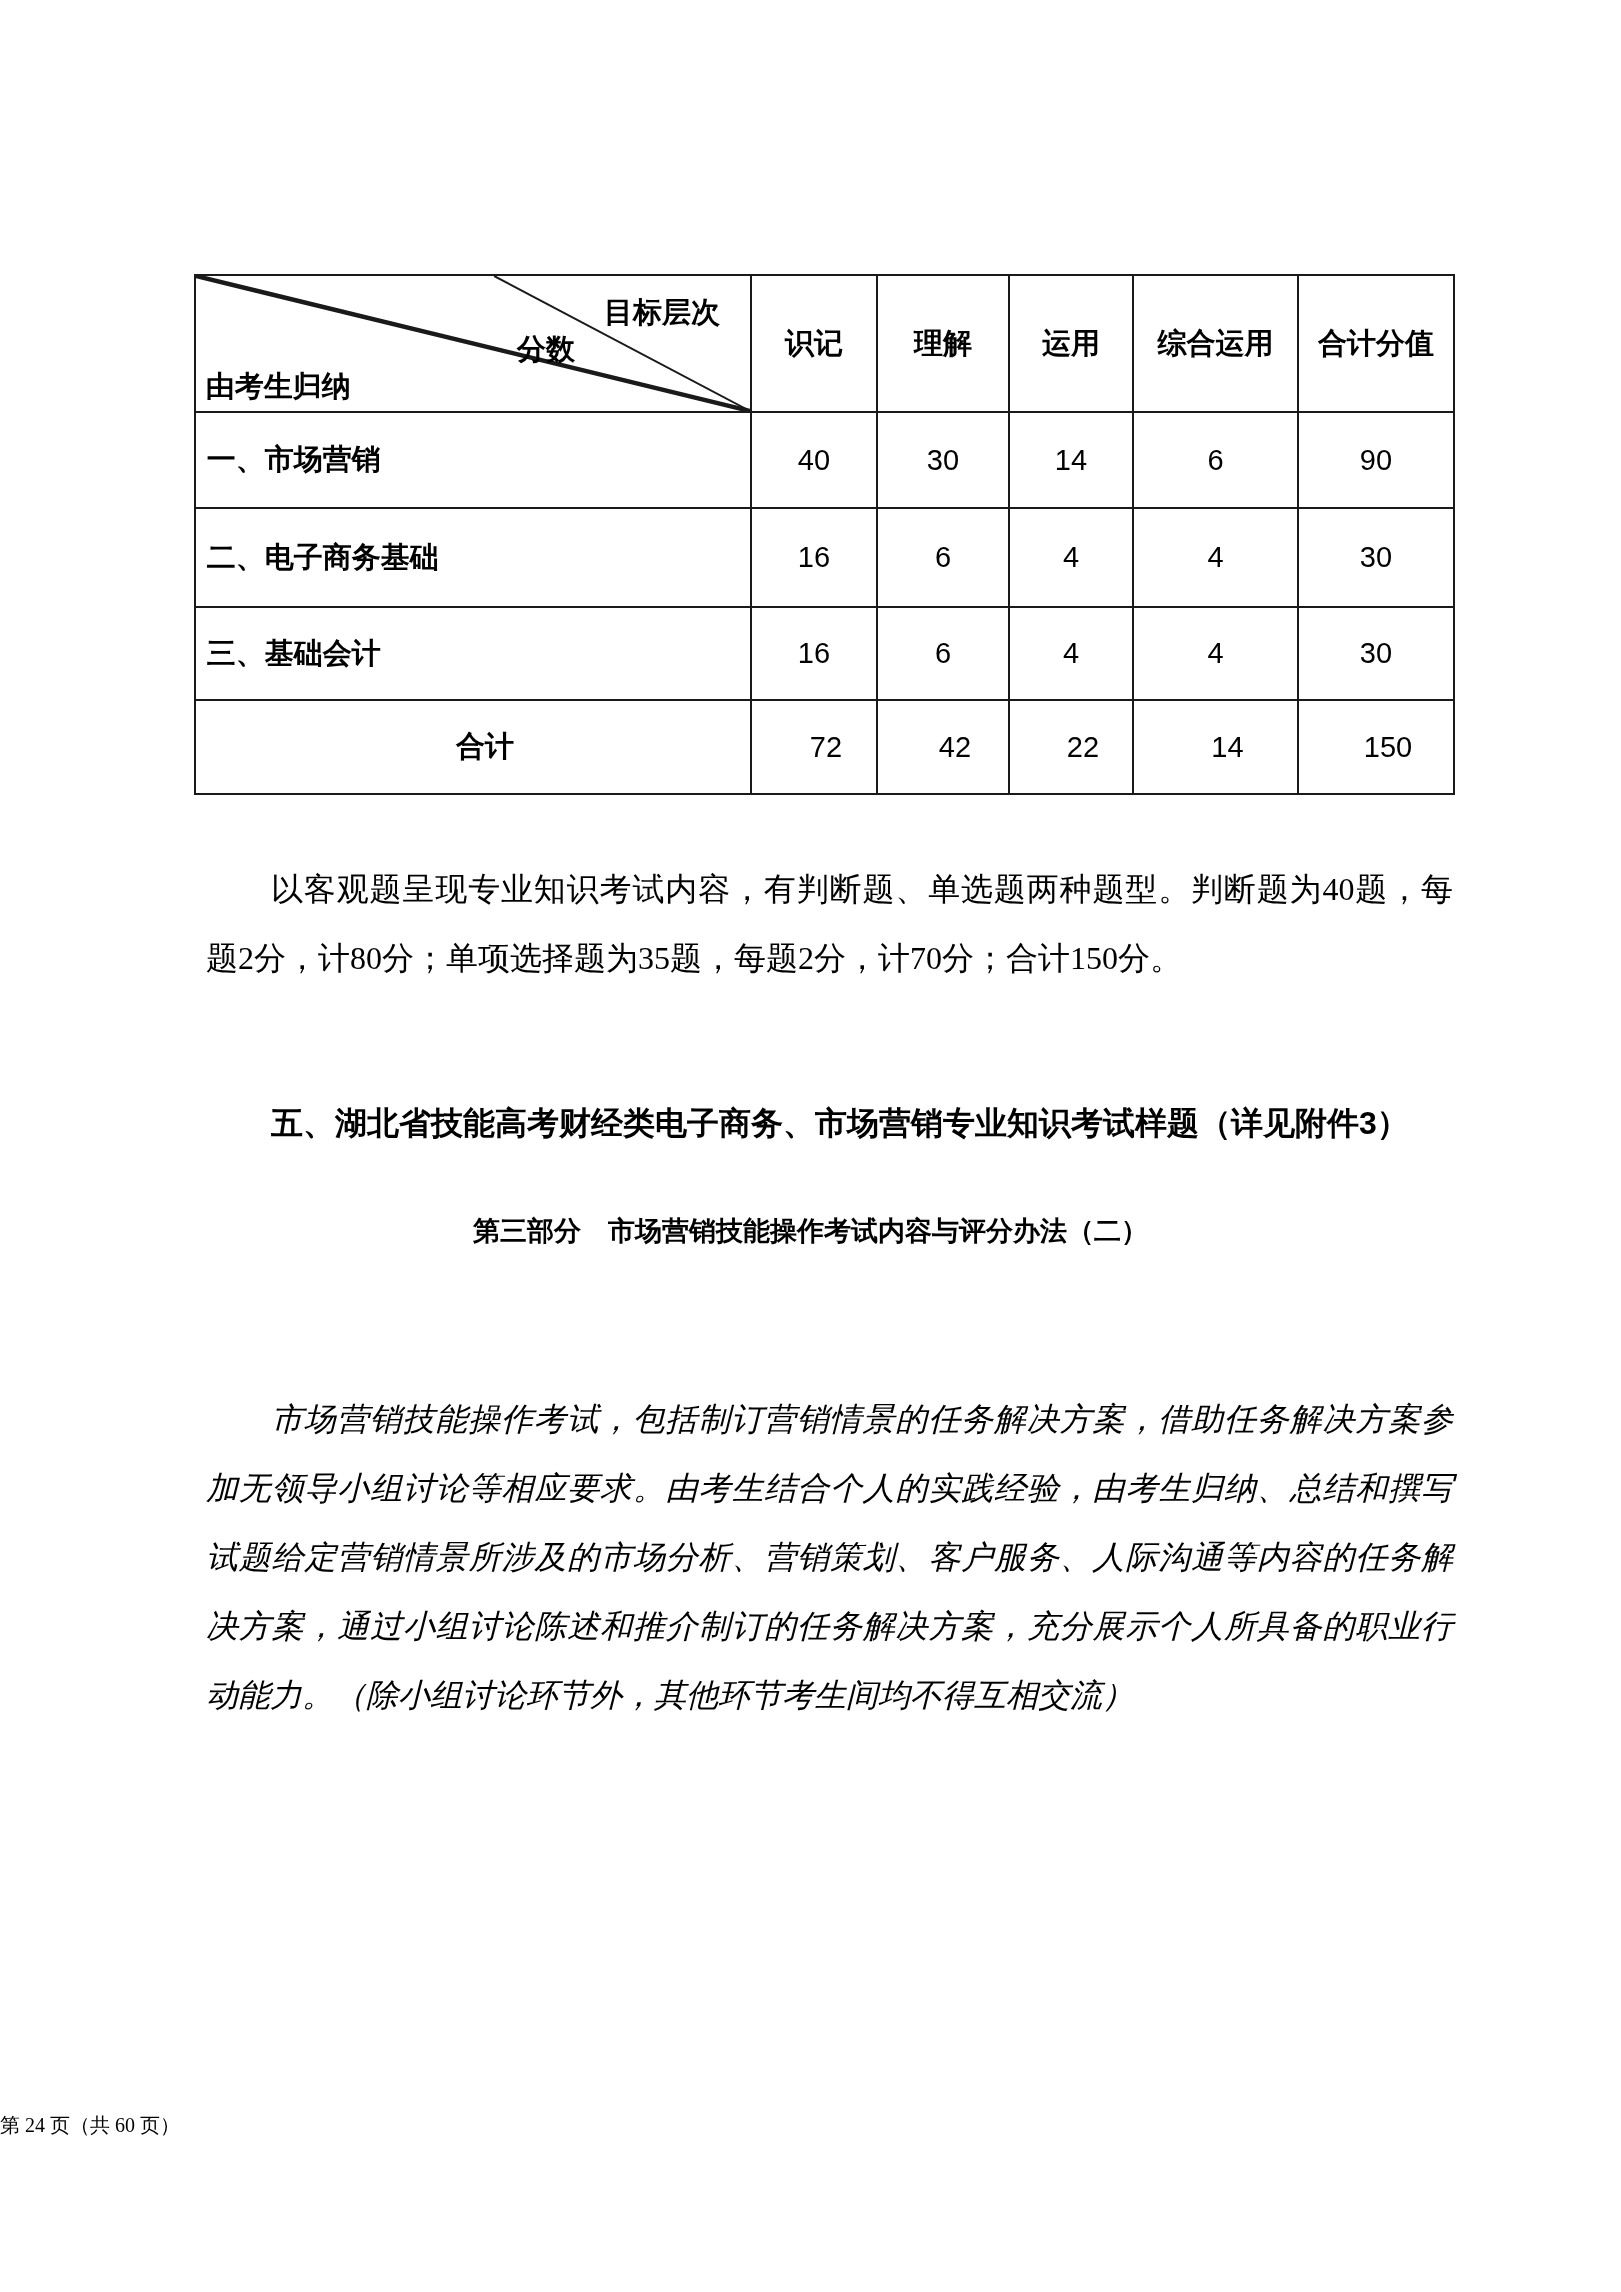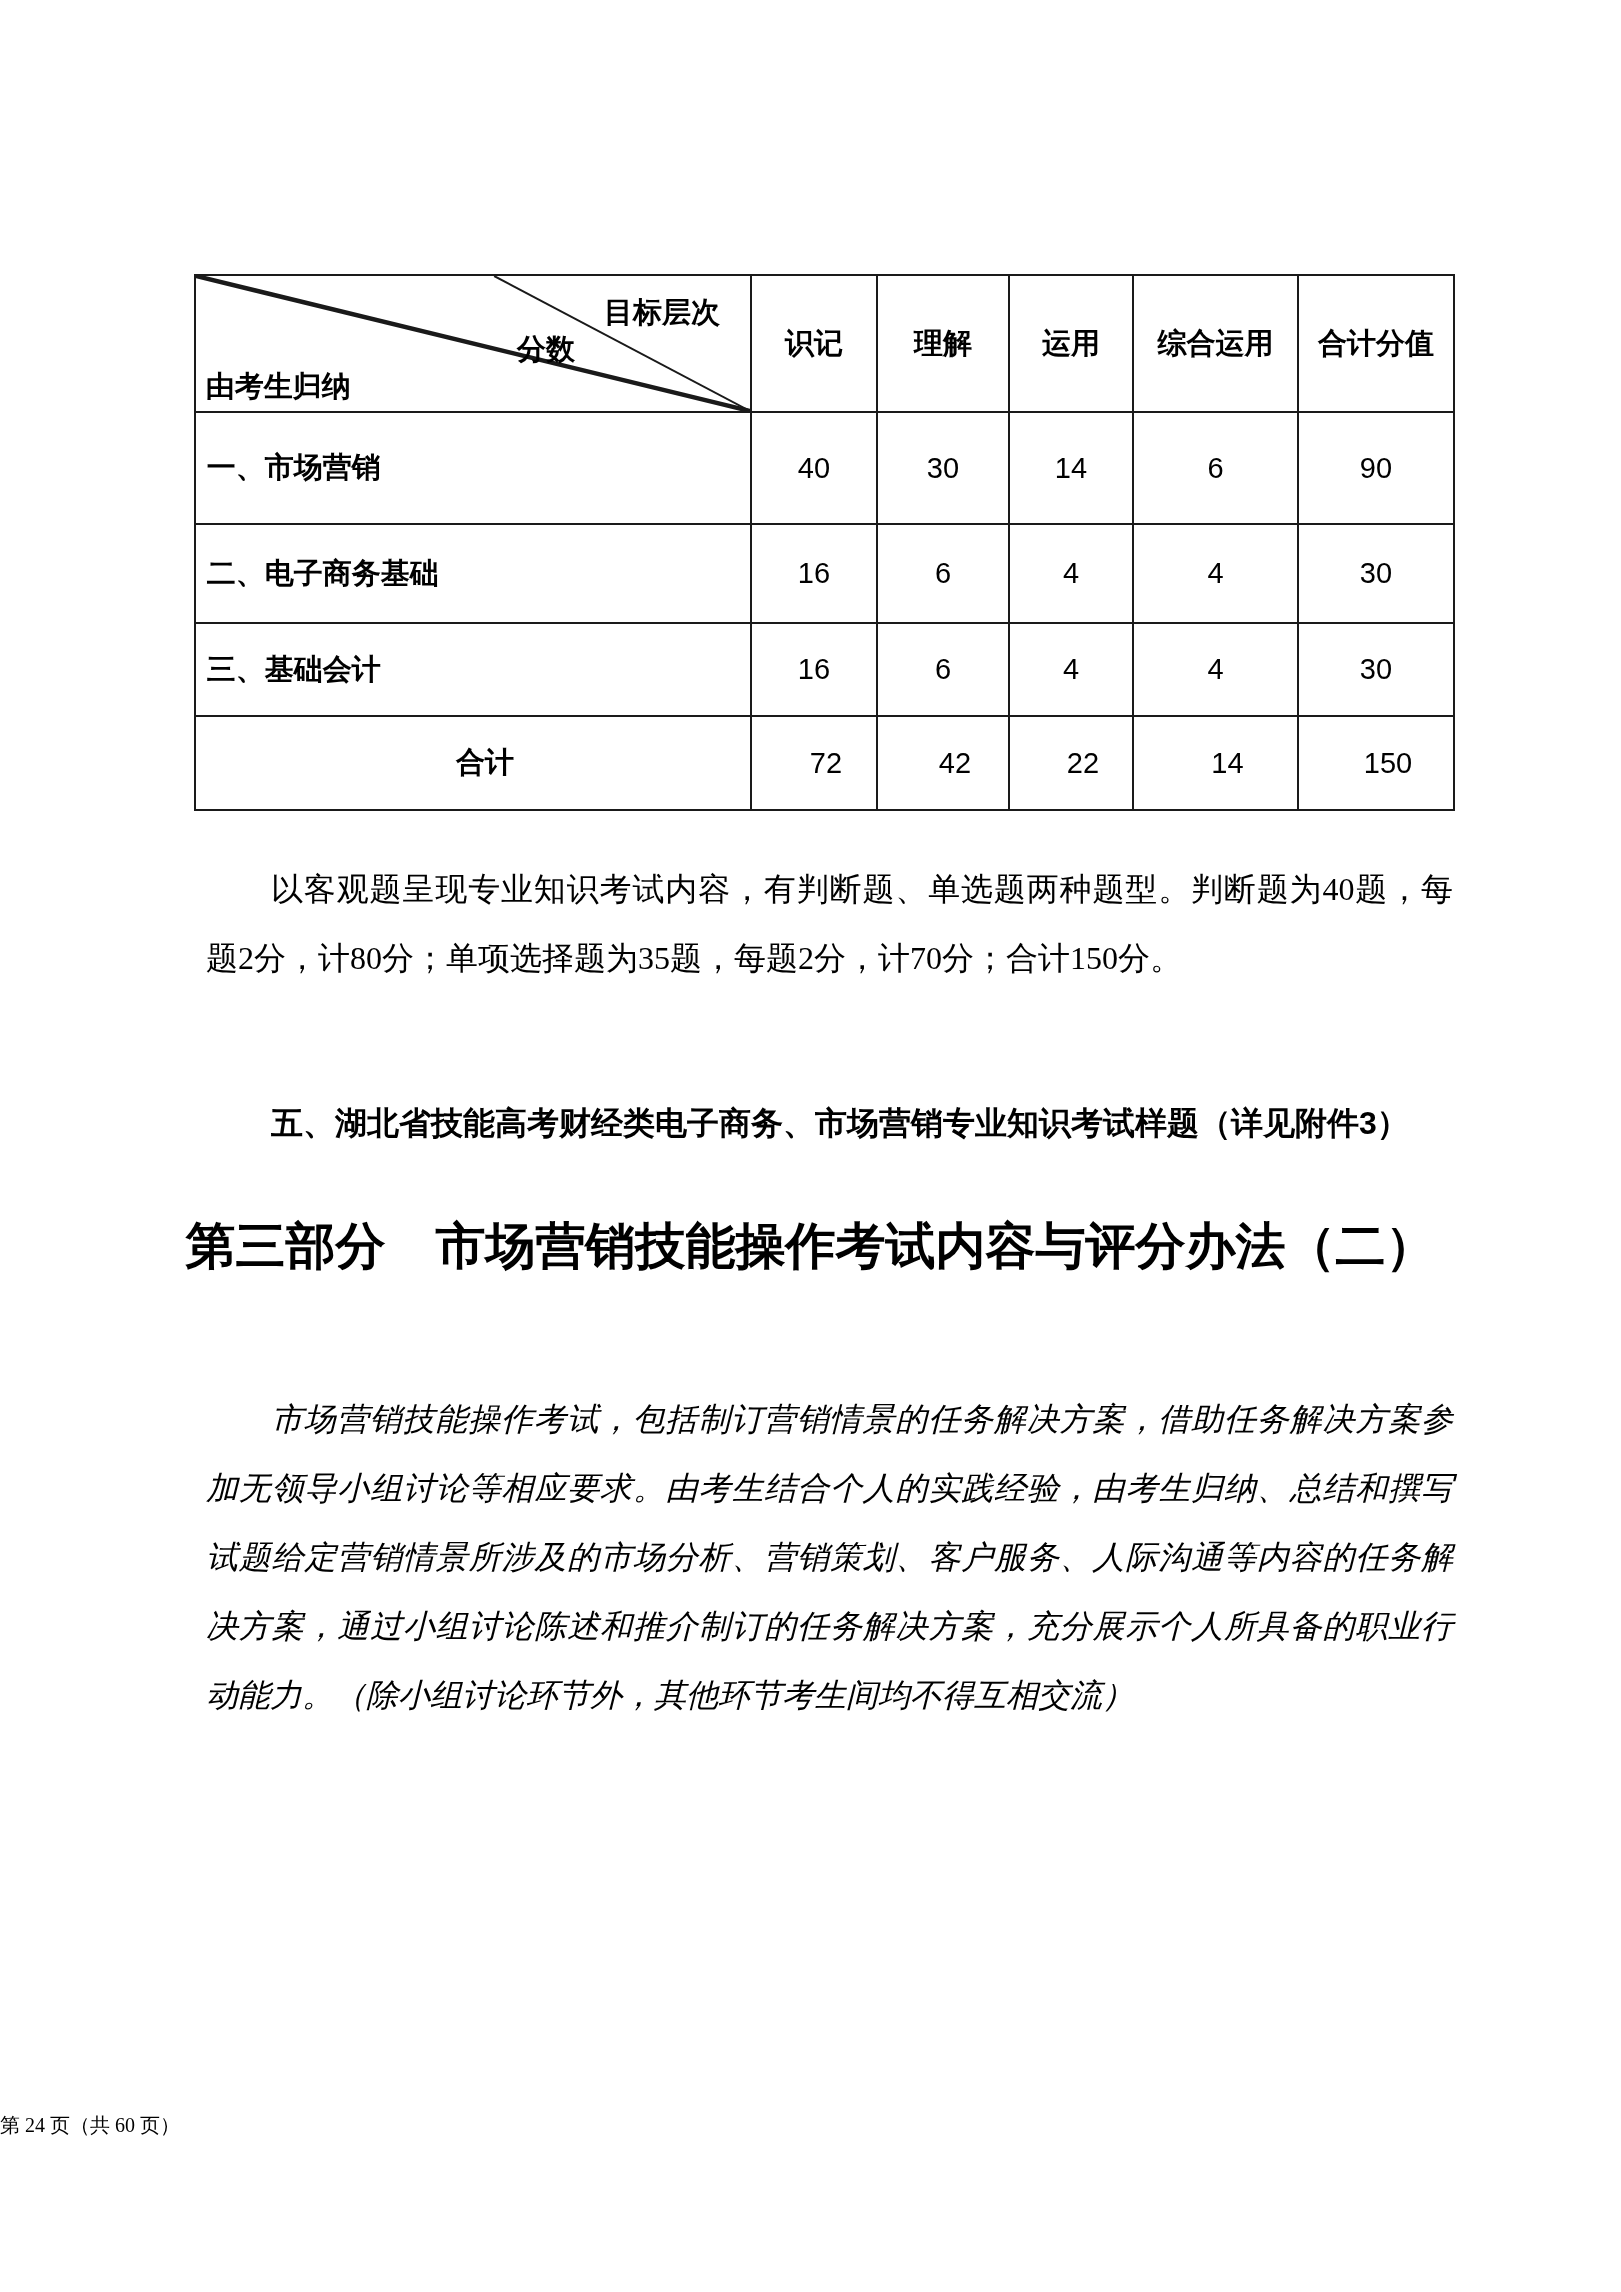--- a/index.html
+++ b/index.html
@@ -37,21 +37,21 @@
     border: 2.9px solid #1a1a1a;
   }
   table.score th, table.score td {
     border: 2px solid #1a1a1a;
     text-align: center;
     vertical-align: middle;
     font-size: 29px;
     overflow: hidden;
   }
   tr.hdr      { height: 137px; margin-top: 20px; }
-  tr.r1       { height: 112px; }
+  tr.r1       { height: 96px; }
   tr.r2       { height: 99px; }
   tr.r3       { height: 93px;  }
   tr.total    { height: 94px;  }
   tr.total td { border-top: 2.9px solid #1a1a1a; padding-left: 24px; }
 
   .col-head {
     font-family: "Liberation Sans", sans-serif;
     font-weight: bold;
   }
   .row-label {
@@ -103,21 +103,21 @@
     font-size: 32px;
     text-indent: 65px;
     white-space: nowrap;
   }
   .part-title {
     position: absolute;
     top: 1213px; left: 0; width: 100%;
     text-align: center;
     font-family: "Liberation Sans", sans-serif;
     font-weight: bold;
-    font-size: 50px;
+    font-size: 27px;
   }
   .part-body {
     position: absolute;
     top: 1385px; left: 206px; width: 1247px;
     font-size: 32px;
     line-height: 69px;
     text-align: justify;
     text-indent: 65px;
     font-style: italic;
   }

